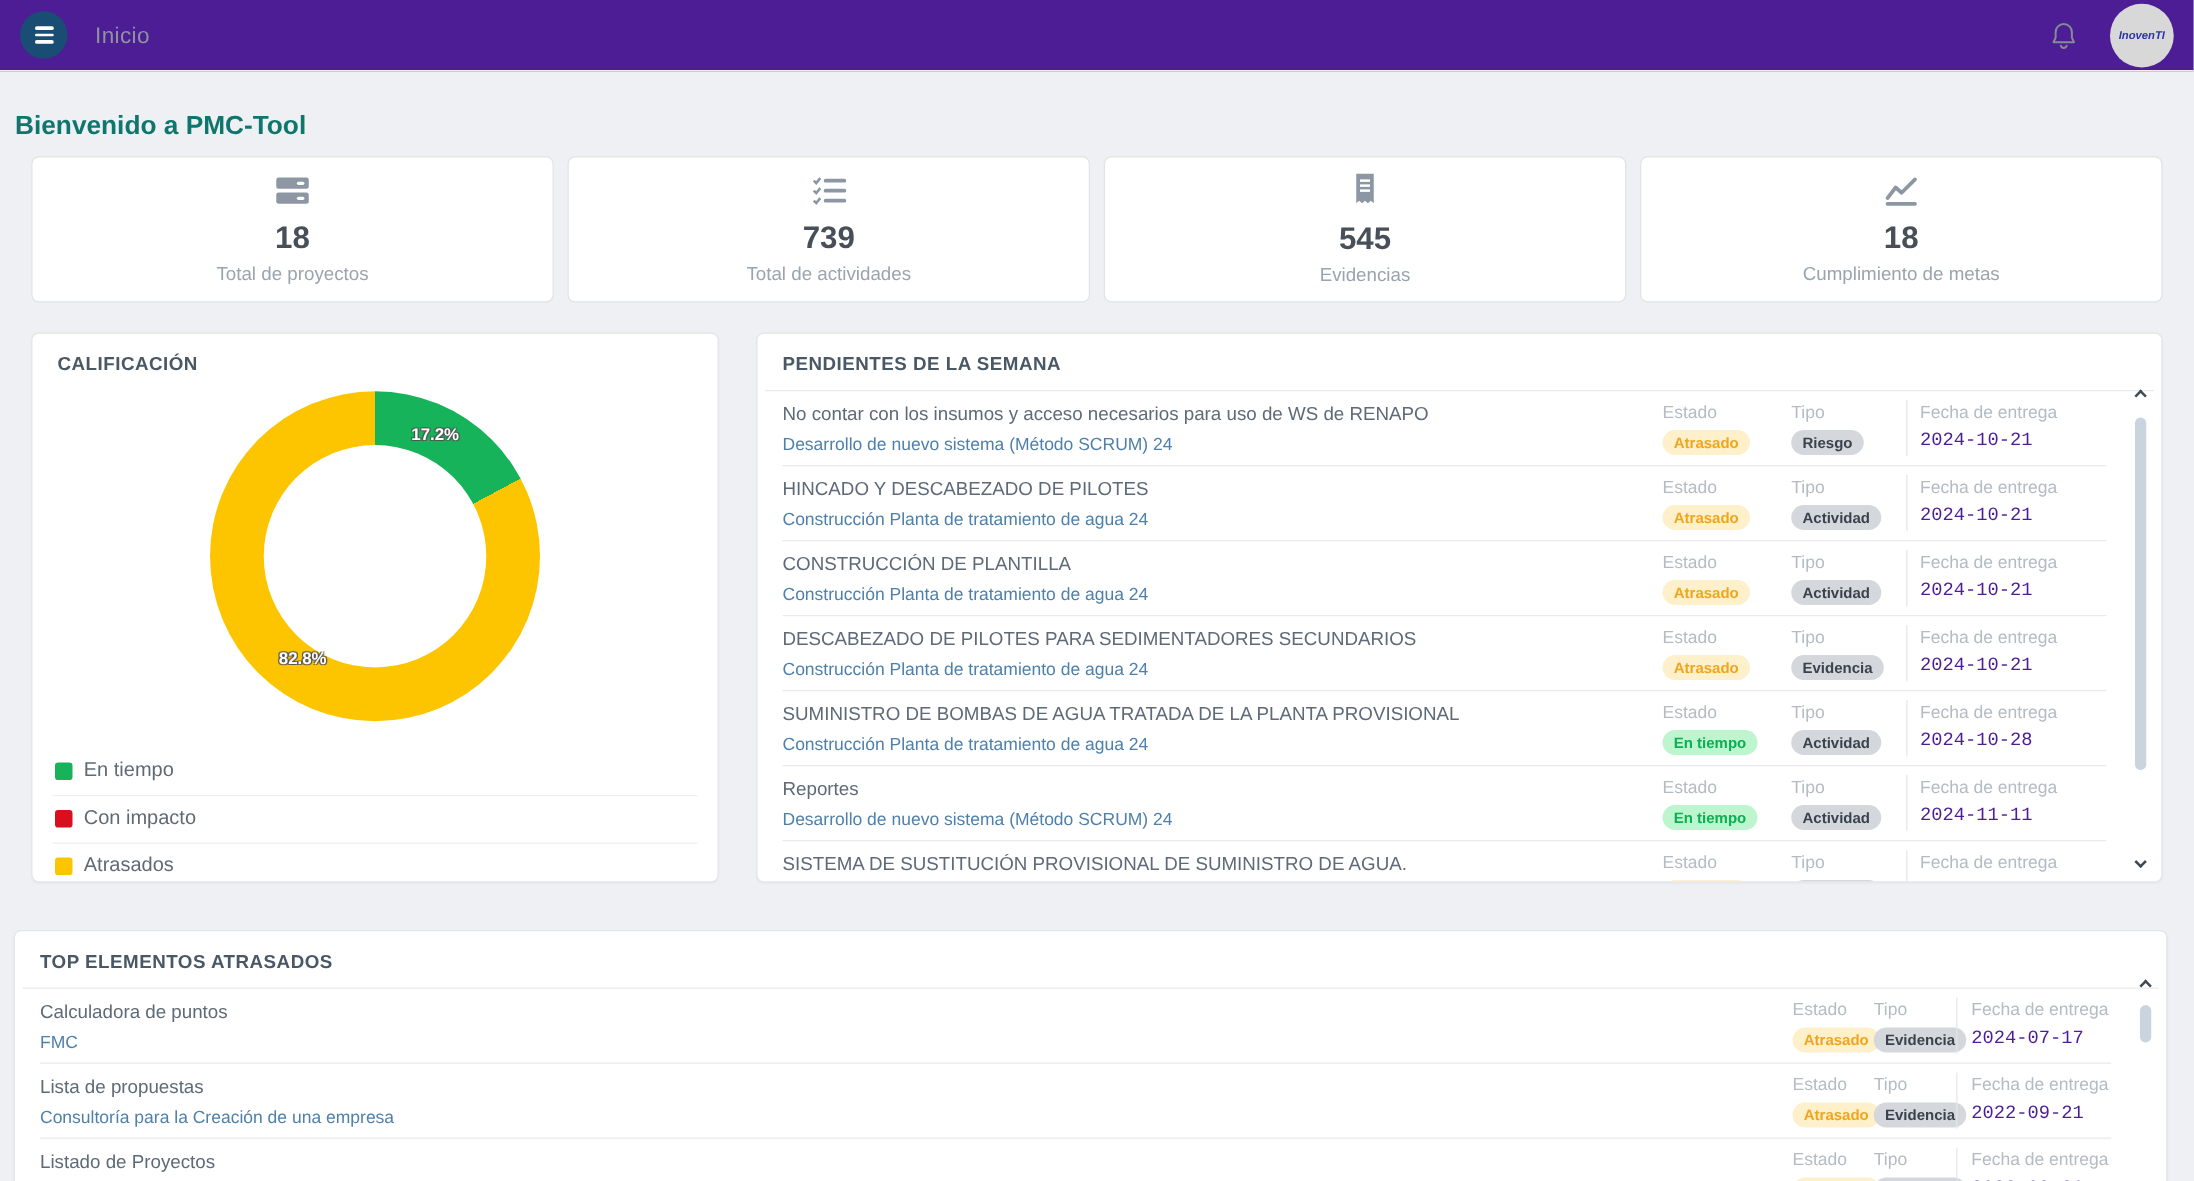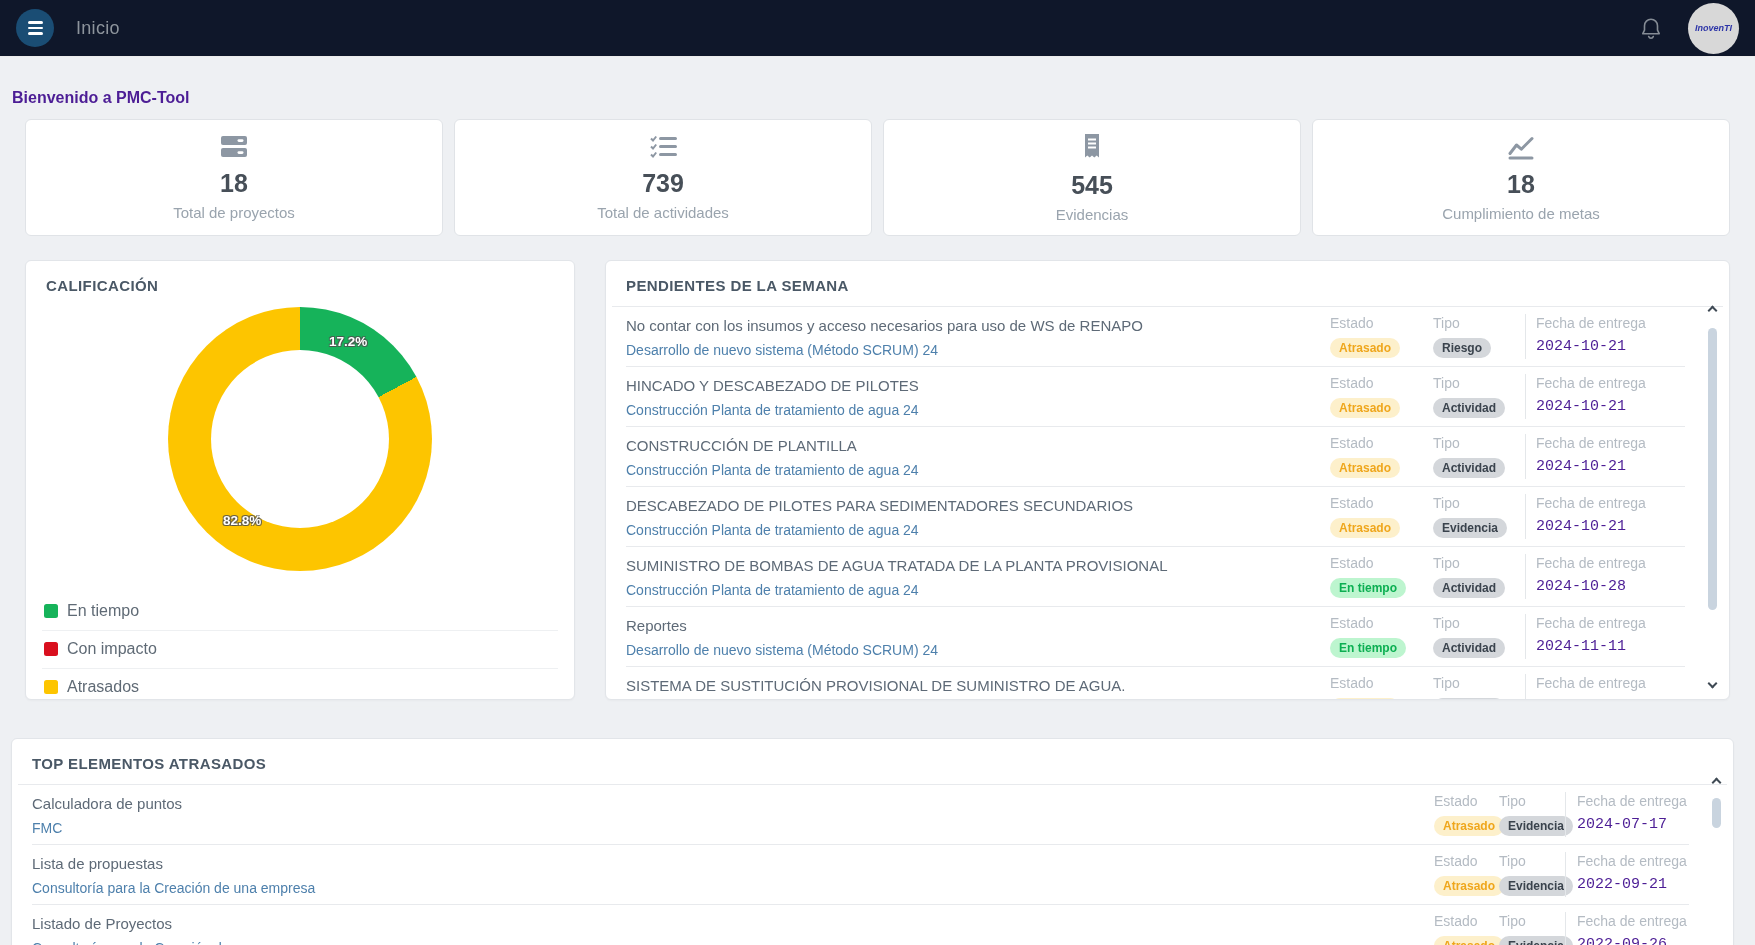--- a/index.html
+++ b/index.html
@@ -5,21 +5,21 @@
   * { box-sizing: border-box; margin: 0; padding: 0; }
   html, body { width: 1755px; height: 945px; overflow: hidden; }
   body {
     font-family: "Liberation Sans", sans-serif;
     background: #eef0f3;
     color: #5e6a77;
   }
 
   
   .topbar {
-    height: 57px; background: #0f172a; border-bottom: 1px solid #ececec;
+    height: 57px; background: #4c1d95; border-bottom: 1px solid #ececec;
     display: flex; align-items: center; justify-content: space-between;
     padding: 0 16px;
   }
   .topbar-left { display: flex; align-items: center; gap: 22px; }
   .menu-btn {
     width: 38px; height: 38px; border-radius: 50%; border: none;
     background: #1a4d74; display: flex; flex-direction: column;
     align-items: center; justify-content: center; gap: 3px; cursor: pointer;
   }
   .menu-btn .bar { width: 15px; height: 2.4px; background: #fff; border-radius: 2px; }
@@ -32,21 +32,21 @@
     overflow: hidden;
   }
   .avatar span {
     font-size: 9px; font-weight: bold; font-style: italic; color: #2d35a8;
   }
 
   
   main { padding: 0 11px; }
   .welcome {
     margin: 32px 0 12px; padding-left: 1px;
-    font-size: 16px; font-weight: bold; color: #4c1d95;
+    font-size: 21px; font-weight: bold; color: #0f766e;
   }
 
   
   .stats {
     display: grid; grid-template-columns: repeat(4, 1fr); gap: 11px;
     margin: 0 14px;
   }
   .stat-card {
     background: #fff; border: 1px solid #e0e3e7; border-radius: 6px;
     height: 117px; display: flex; flex-direction: column;

